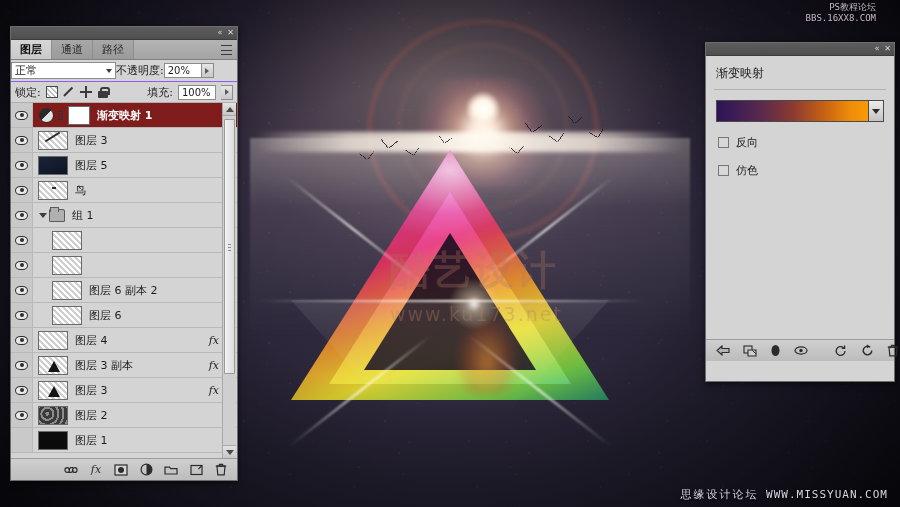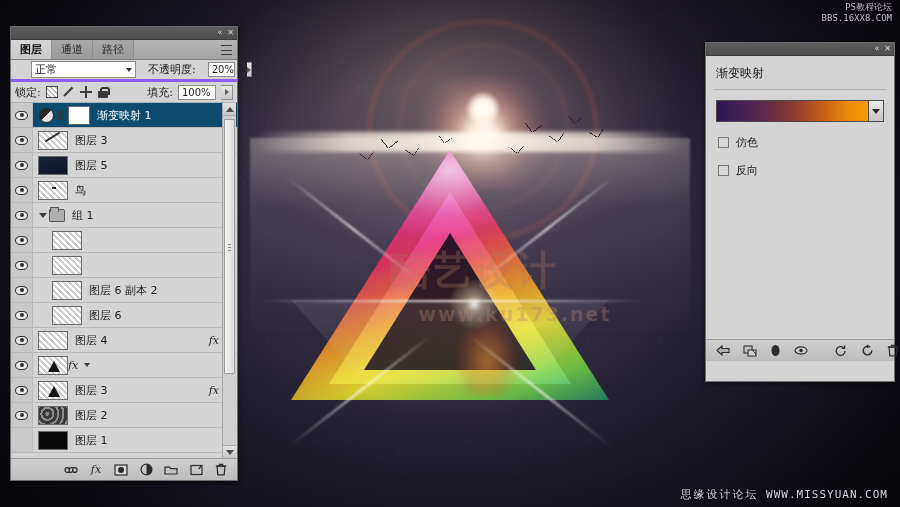--- a/index.html
+++ b/index.html
@@ -124,24 +124,24 @@
     background-position: left center, right center;
     background-repeat: no-repeat;
   }
 
   .watermark-center {
     position: absolute; left: 390px; top: 248px; width: 250px; height: 110px;
     color: rgba(180,120,95,.30); font-size: 40px; font-weight: bold;
     letter-spacing: 2px; line-height: 44px; pointer-events: none;
     font-family: "DejaVu Sans", sans-serif;
   }
-  .watermark-center .url { font-size: 19px; letter-spacing: 2px; font-weight: bold; color: rgba(180,130,105,.35); text-align: center; }
+  .watermark-center .url { font-size: 19px; letter-spacing: 2px; font-weight: normal; color: rgba(180,130,105,.35); }
 
   .wm-tr {
-    position: absolute; right: 8px; top: 2px; text-align: right;
+    position: absolute; right: 24px; top: 2px; text-align: right;
     color: #c9b8cf; font-size: 9px; line-height: 11px;
     font-family: "DejaVu Sans Mono", monospace;
     text-shadow: 0 1px 1px rgba(0,0,0,.8);
   }
   .wm-br {
     position: absolute; right: 12px; bottom: 5px;
     color: #d8d4e2; font-size: 11px; letter-spacing: 1px;
     font-family: "DejaVu Sans Mono", monospace;
     text-shadow: 0 1px 2px rgba(0,0,0,.9);
     white-space: nowrap;
@@ -189,22 +189,22 @@
   }
   .tab-menu i { display:block; height: 1px; background: #3a3a3a; }
   .tab-menu i:nth-child(1){ width: 11px; }
   .tab-menu i:nth-child(2){ width: 11px; }
   .tab-menu i:nth-child(3){ width: 11px; }
 
   
   #layers-panel { left: 10px; top: 26px; width: 228px; height: 455px; }
   .lp-body { background: #d4d4d4; height: calc(100% - 33px); position: relative; }
   .blend-row {
-    height: 22px; display: flex; align-items: center; gap: 12px;
-    padding: 0 20px; border-bottom: 3px solid #8b5cf6;
+    height: 22px; display: flex; align-items: center; gap: 0;
+    padding: 0 0; border-bottom: 1px solid #8b5cf6;
   }
   .combo {
     height: 17px; flex: 0 0 105px; background: #fff; border: 1px solid #8c8c8c;
     display: flex; align-items: center; padding: 0 3px; font-size: 11px;
     position: relative;
   }
   .combo .arrow {
     position: absolute; right: 3px; top: 6px;
     width: 0; height: 0; border-left: 3.5px solid transparent; border-right: 3.5px solid transparent;
     border-top: 4px solid #3a3a3a;
@@ -241,21 +241,21 @@
     position: absolute; left:0; right:0; top:0; bottom: 0;
     overflow: hidden; background: #d4d4d4;
   }
   .layer-scroll-host { position: absolute; left: 0; top: 0; right: 0; bottom: 22px; overflow: hidden; }
   .layer-row {
     height: 25px; display: flex; align-items: center;
     border-bottom: 1px solid #b9b9b9;
     background: #d4d4d4;
     position: relative;
   }
-  .layer-row.selected { background: #0c4a6e; color: #fff; }
+  .layer-row.selected { background: #7f1d1d; color: #fff; font-weight: bold; }
   .eye-cell {
     width: 22px; height: 100%; display: flex; align-items: center; justify-content: center;
     border-right: 1px solid #b9b9b9; background: #c9c9c9;
   }
   .layer-row.selected .eye-cell { background: #c9c9c9; }
   .eye {
     width: 13px; height: 9px; border-radius: 50% / 60%;
     border: 1.4px solid #2e2e2e; position: relative; background: #e9e9e9;
   }
   .eye::after { content:''; position:absolute; left: 3.6px; top: 1.6px; width: 4px; height: 4px; border-radius:50%; background:#2e2e2e; }
@@ -551,20 +551,21 @@
               <span class="fx-cell">fx</span>
               <span class="fx-arrow"></span>
             </div>
             <div class="layer-row">
               <div class="eye-cell">
                 <span class="eye"></span>
               </div>
               <span class="thumb" style="background:linear-gradient(45deg,#fff 25%,#cfcfcf 25%,#cfcfcf 50%,#fff 50%,#fff 75%,#cfcfcf 75%);background-size:6px 6px;">
                 <span style="position:absolute;left:9px;top:4px;width:0;height:0;border-left:6px solid transparent;border-right:6px solid transparent;border-bottom:11px solid #141414;"></span>
               </span>
+              <span class="layer-name">图层 3 副本</span>
               <span class="fx-cell">fx</span>
               <span class="fx-arrow"></span>
             </div>
             <div class="layer-row">
               <div class="eye-cell">
                 <span class="eye"></span>
               </div>
               <span class="thumb" style="background:linear-gradient(45deg,#fff 25%,#cfcfcf 25%,#cfcfcf 50%,#fff 50%,#fff 75%,#cfcfcf 75%);background-size:6px 6px;">
                 <span style="position:absolute;left:9px;top:4px;width:0;height:0;border-left:6px solid transparent;border-right:6px solid transparent;border-bottom:11px solid #141414;"></span>
               </span>
@@ -654,25 +655,25 @@
 
       <div class="grad-row">
         <div class="grad-box"></div>
         <div class="grad-drop">
           <span class="caret"></span>
         </div>
       </div>
 
       <div class="chk-row">
         <span class="chk"></span>
-        <span class="lbl">仿色</span>
+        <span class="lbl">反向</span>
       </div>
       <div class="chk-row">
         <span class="chk"></span>
-        <span class="lbl">反向</span>
+        <span class="lbl">仿色</span>
       </div>
 
       <div class="ap-footer">
         <span class="af-ico">
           <svg width="14" height="11" viewBox="0 0 14 11">
               <path d="M6 1L1 5.5 6 10V7.5h7v-4H6z" fill="#b4b4b4" stroke="#2c2c2c" stroke-width="1.1"></path>
             </svg>
         </span>
         <span class="af-ico">
           <svg width="14" height="12" viewBox="0 0 14 12">

